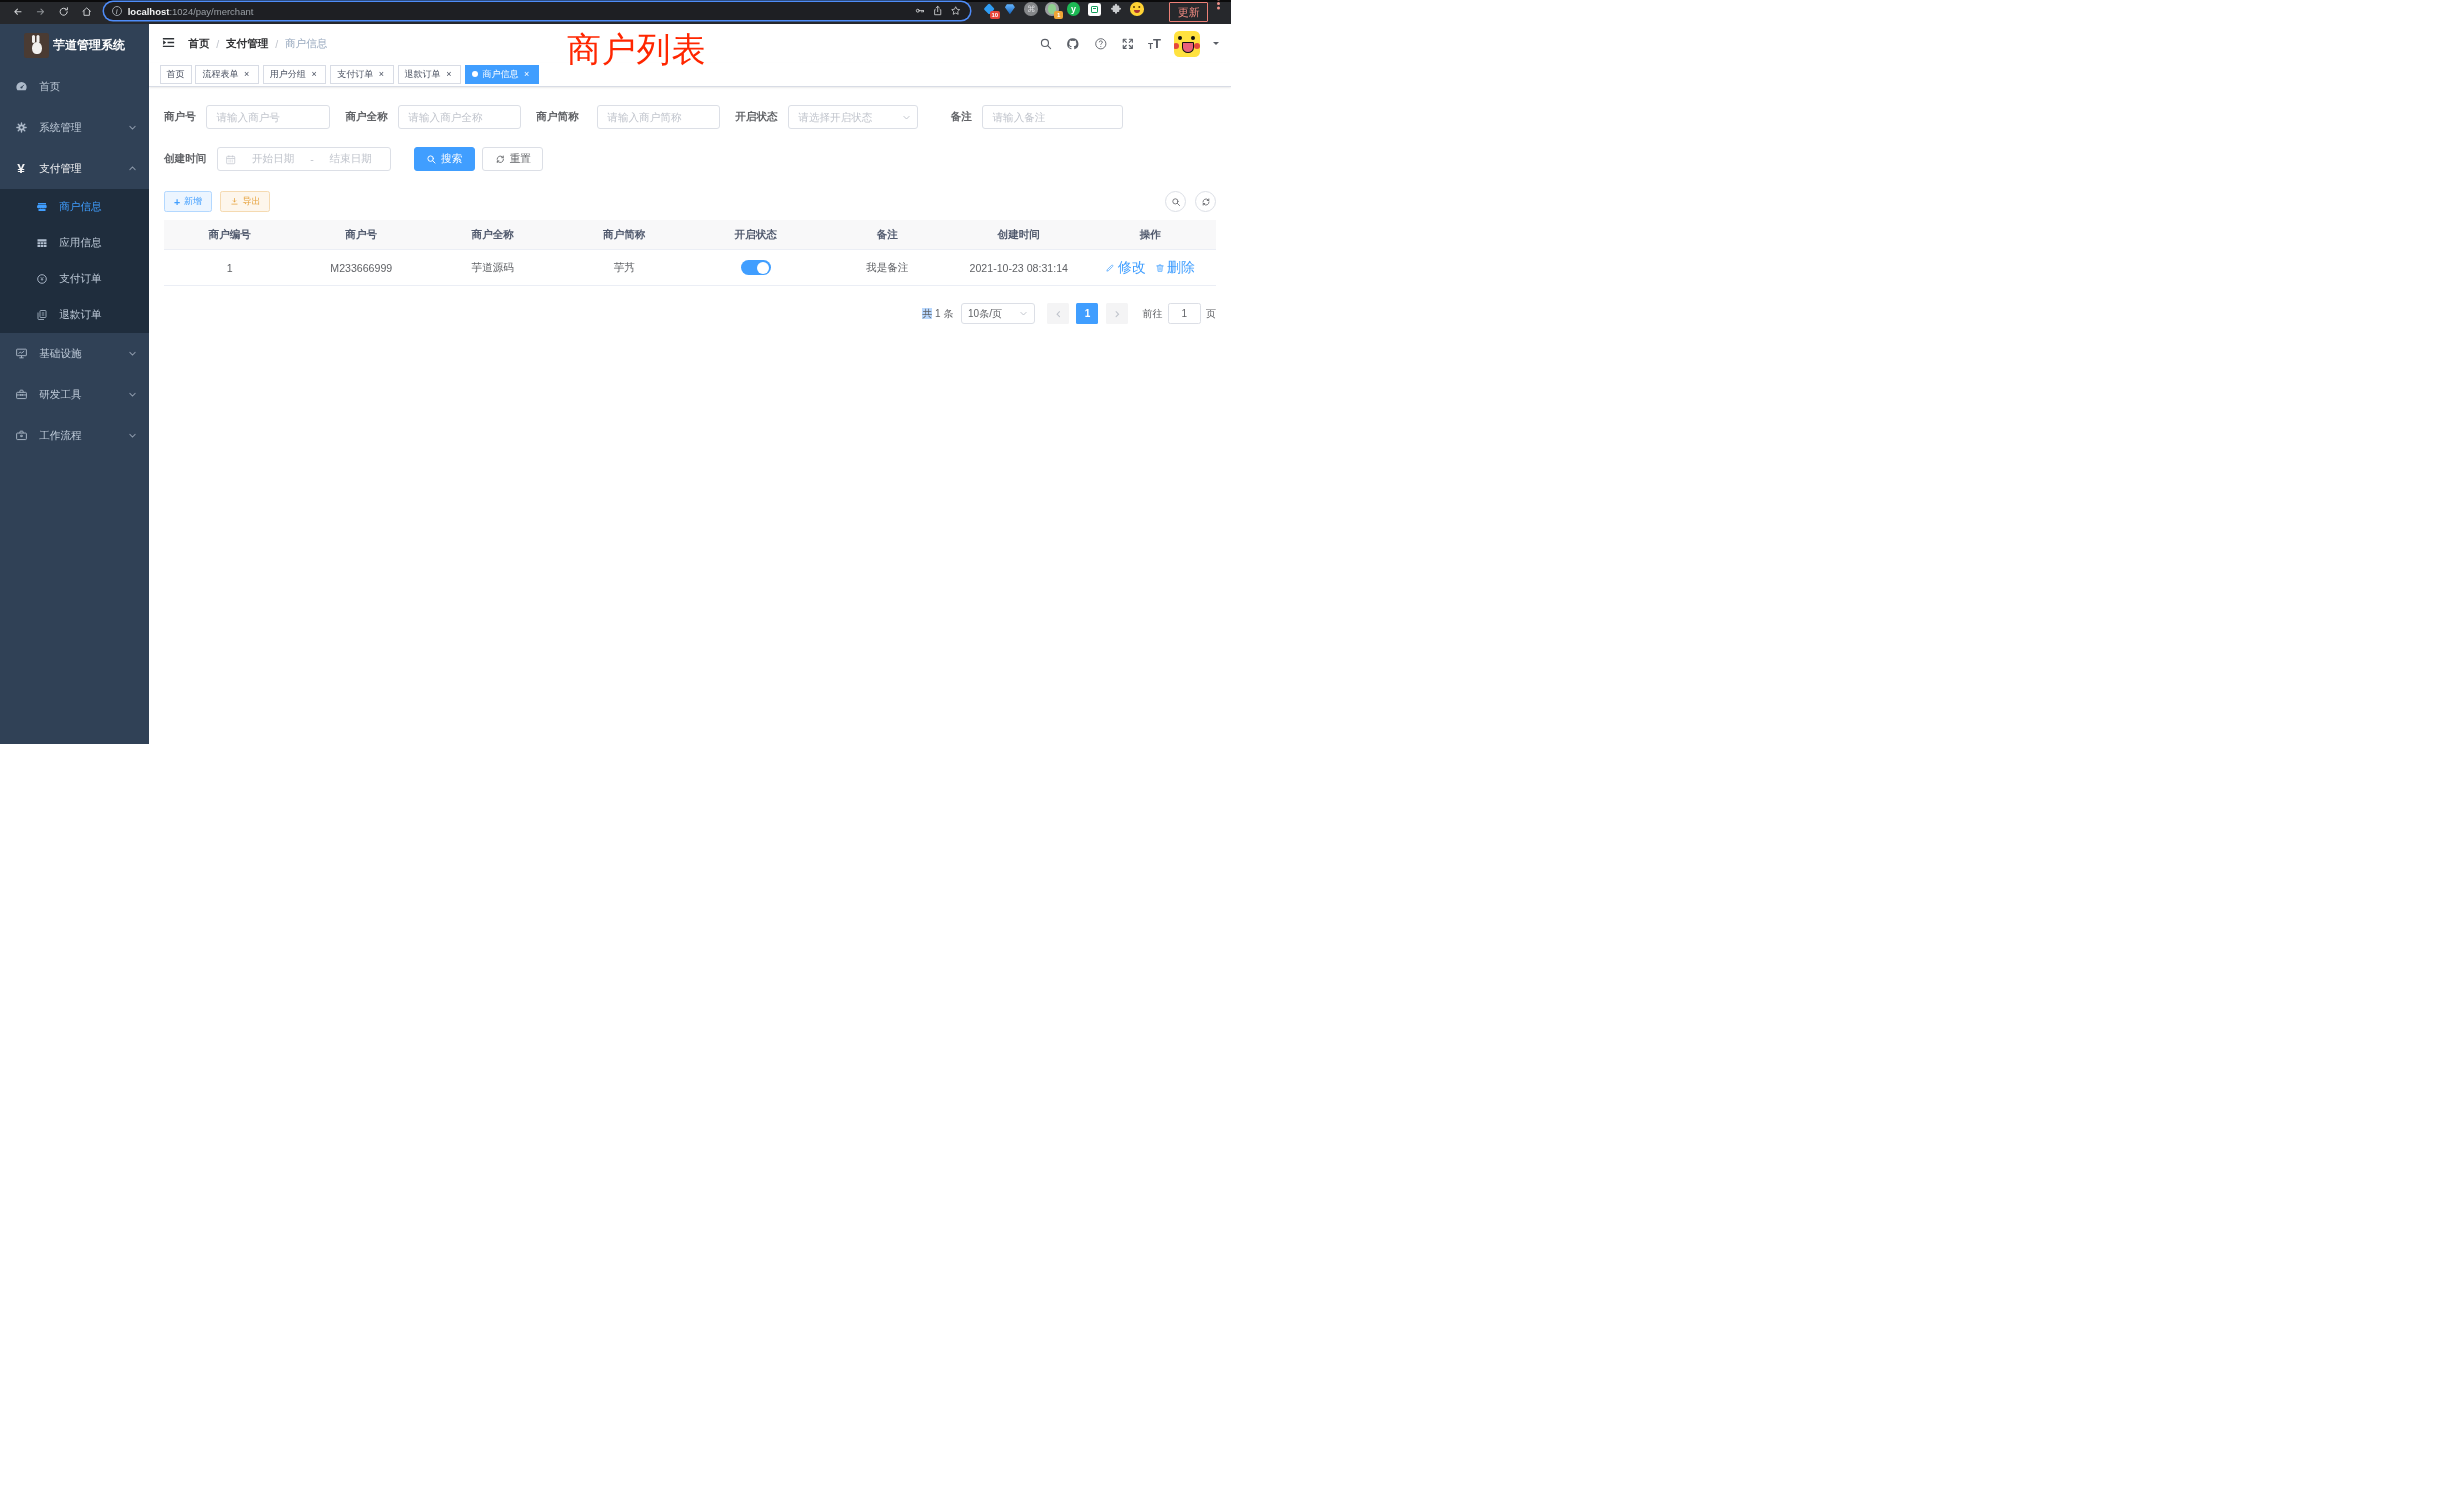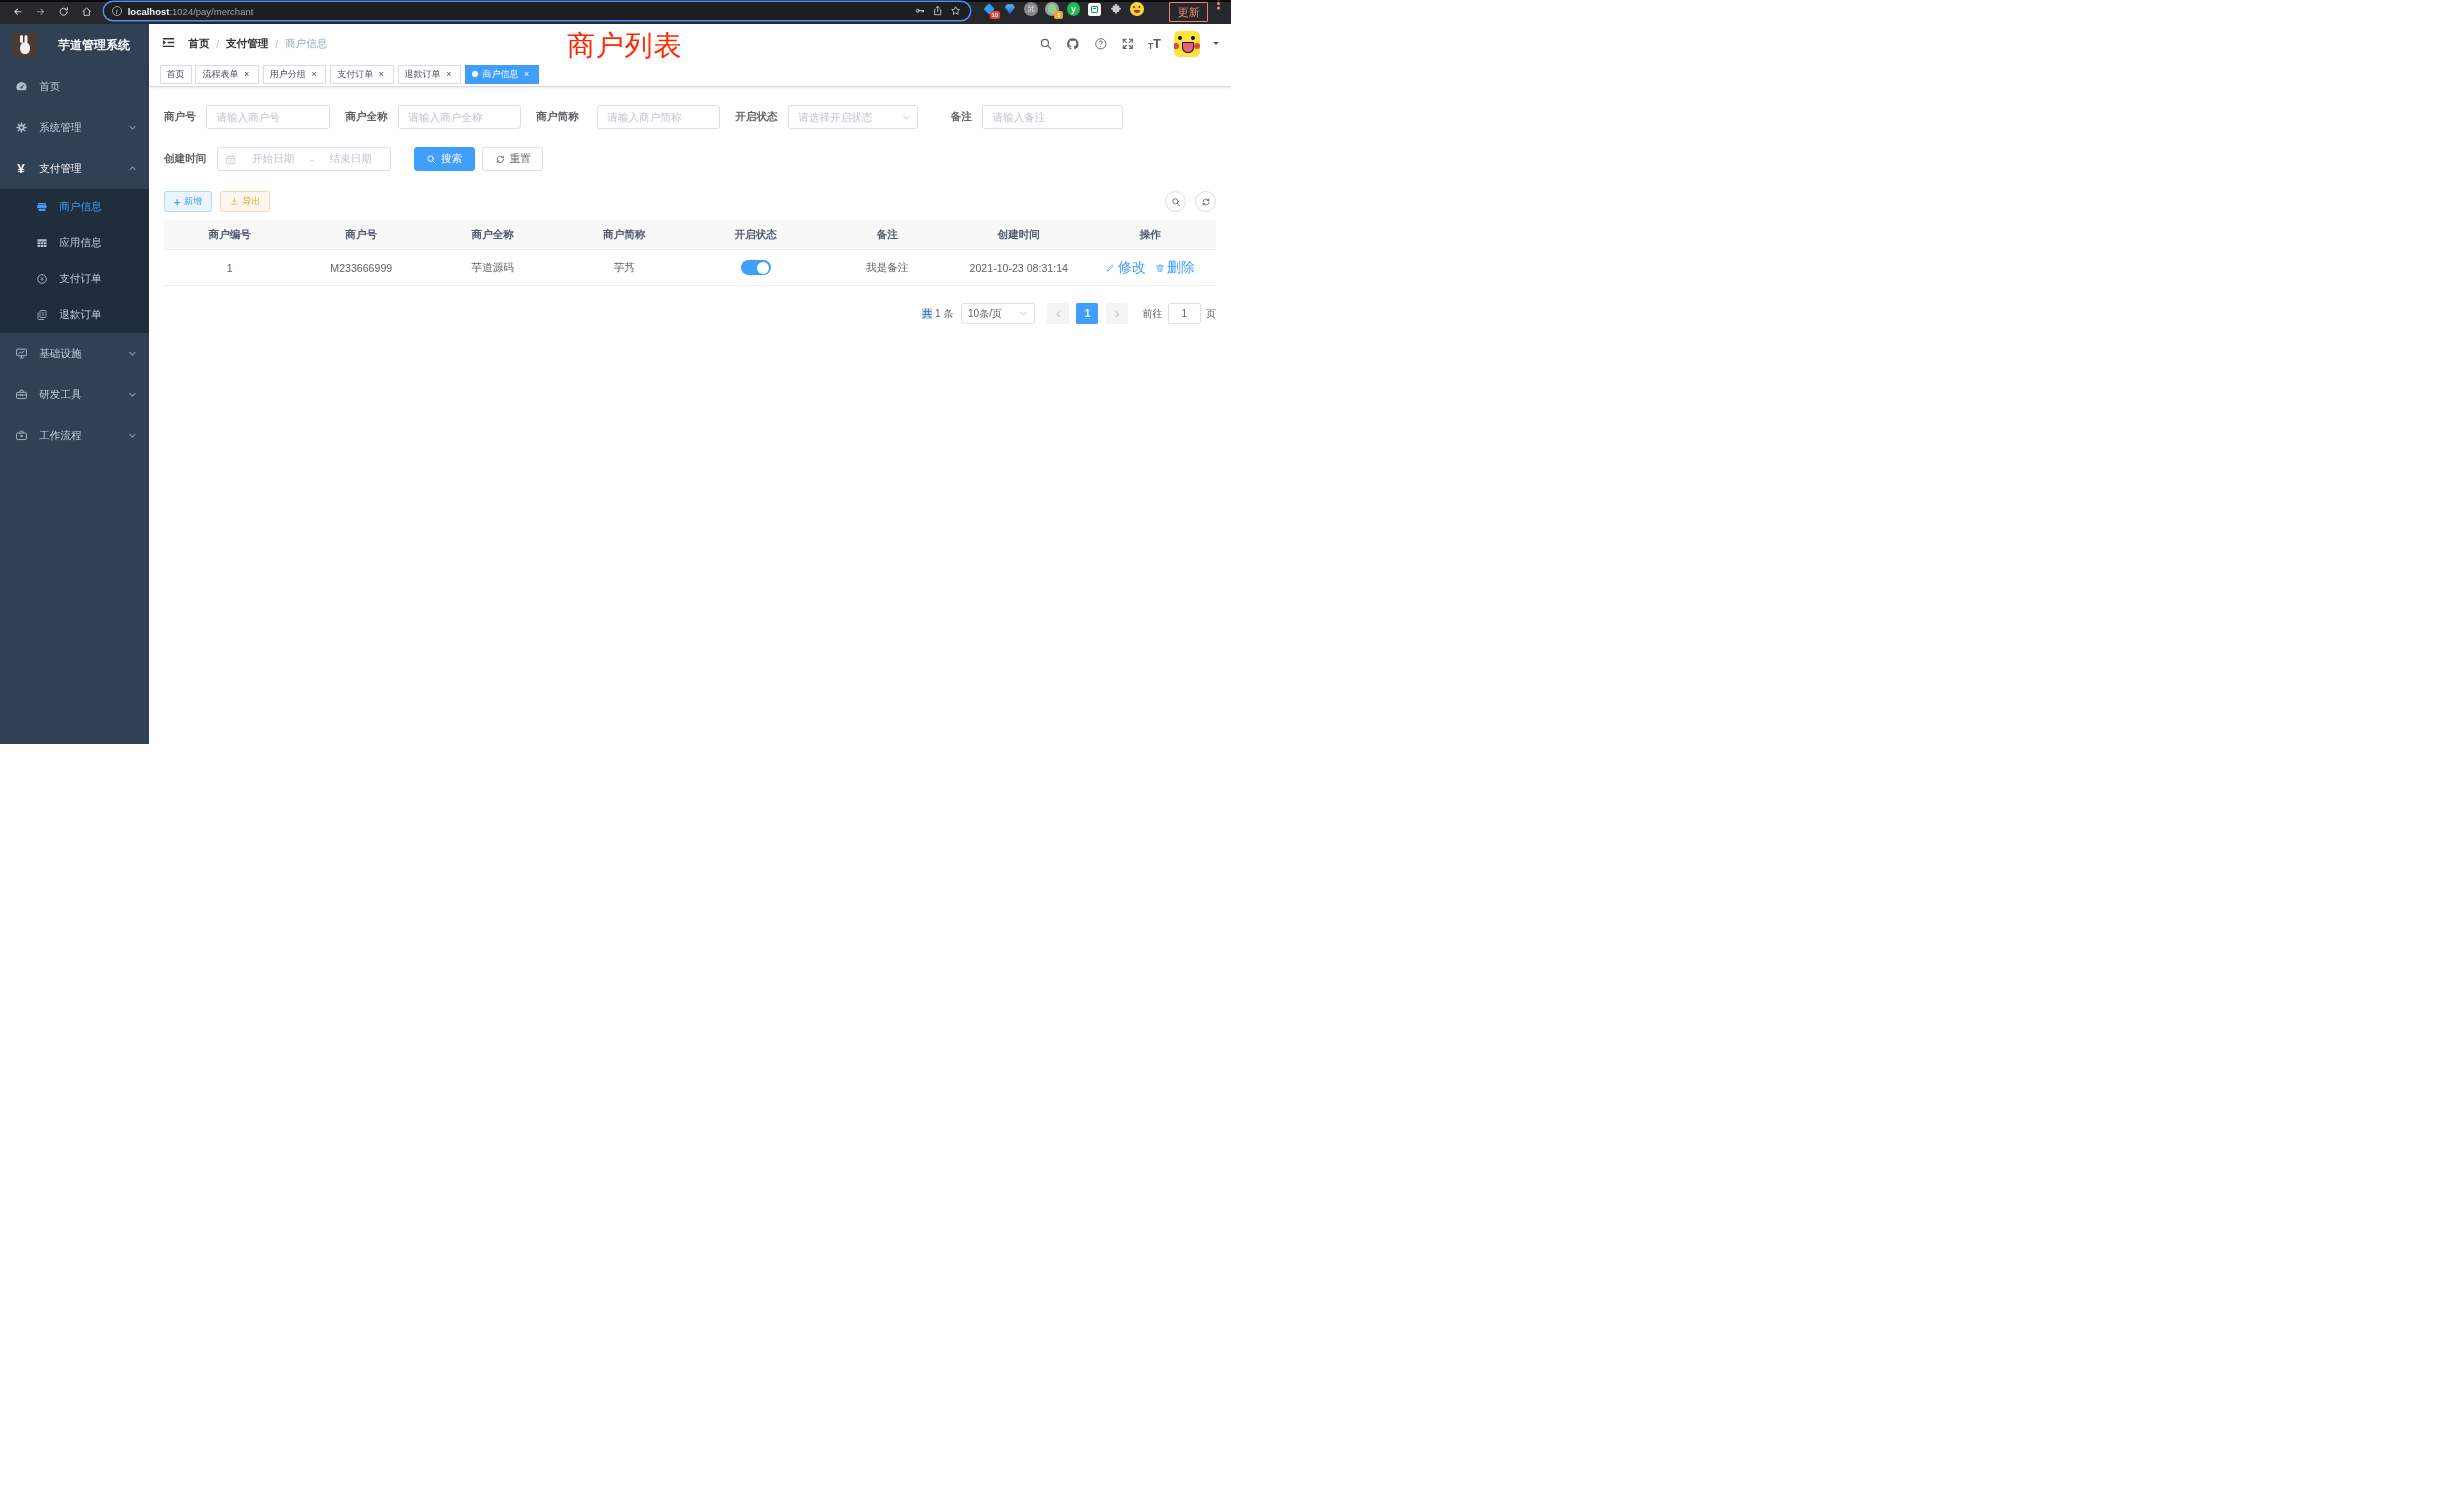--- a/index.html
+++ b/index.html
@@ -54,21 +54,21 @@
   .update-btn { margin-left:22px; color:#f28b82; border:0.8px solid #ec8077; border-radius:1px;
     font-size:11px; padding:1.5px 7.6px; white-space:nowrap; }
   .kebab { width:3px; height:3px; margin:0 3px 0 6px; background:#f0938c; border-radius:50%;
     box-shadow:0 -4.5px 0 #f0938c, 0 4.5px 0 #f0938c; }
 
   
   .app { display:flex; height:720px; }
 
   
   .sidebar { width:149px; background:#304156; color:#bfcbd9; flex:0 0 auto; font-size:10.6px; }
-  .logo-row { height:42px; display:flex; align-items:center; padding-left:12px; gap:21px; }
+  .logo-row { height:42px; display:flex; align-items:center; padding-left:24px; gap:4px; }
   .logo-img { width:25px; height:25px; border-radius:2.3px; background:#4a3b33; position:relative; overflow:hidden; }
   .logo-img::before { content:""; position:absolute; left:7.6px; top:9px; width:10px; height:12px;
     background:#f2f0ee; border-radius:50% 50% 45% 45%; }
   .logo-img::after { content:""; position:absolute; left:8.3px; top:2.3px; width:3px; height:8.3px; background:#f2f0ee;
     border-radius:3px; box-shadow:4.5px 0 0 #f2f0ee; }
   .logo-title { color:#fff; font-weight:700; font-size:12px; white-space:nowrap; }
   .menu-item { height:41px; display:flex; align-items:center; padding:0 12px 0 13.6px; cursor:pointer; }
   .menu-item .mi-ic { width:15px; height:15px; margin-right:10.6px; color:#adbaca; display:flex; align-items:center; justify-content:center; }
   .menu-item .mi-ic svg { width:13px; height:13px; }
   .menu-item .mi-label { flex:1 1 auto; }
@@ -173,21 +173,21 @@
   .pg-btn { min-width:22px; height:21px; margin:0 3.8px; border-radius:1.5px; background:#f4f4f5; color:#c0c4cc;
     display:inline-flex; align-items:center; justify-content:center; cursor:pointer; }
   .pg-btn svg { width:8.3px; height:8.3px; }
   .pg-num { min-width:22px; height:21px; margin:0 3.8px; border-radius:1.5px; background:#409eff; color:#fff;
     font-weight:700; display:inline-flex; align-items:center; justify-content:center; cursor:pointer; }
   .pg-goto { display:flex; align-items:center; gap:5.3px; margin-left:10.6px; white-space:nowrap; }
   .pg-goto input { width:33px; height:21px; border:0.8px solid #dcdfe6; border-radius:2.3px; text-align:center;
     font-size:10px; color:#606266; outline:none; font-family:inherit; }
 
   
-  .annotation { position:absolute; left:567px; top:27px; font-size:28px; color:#ff2600; font-weight:500;
+  .annotation { position:absolute; left:567px; top:27px; font-size:34px; color:#ff2600; font-weight:500;
     letter-spacing:0.8px; z-index:10; pointer-events:none; }
 </style>
 </head>
 <body>
 
 <div class="chrome">
   <span class="navbtn">
     <svg viewBox="0 0 24 24" fill="none" stroke="currentColor" stroke-width="2.2" stroke-linecap="round" stroke-linejoin="round">
         <path d="M19 12H6M11.5 6.5 6 12l5.5 5.5"></path>
       </svg>

